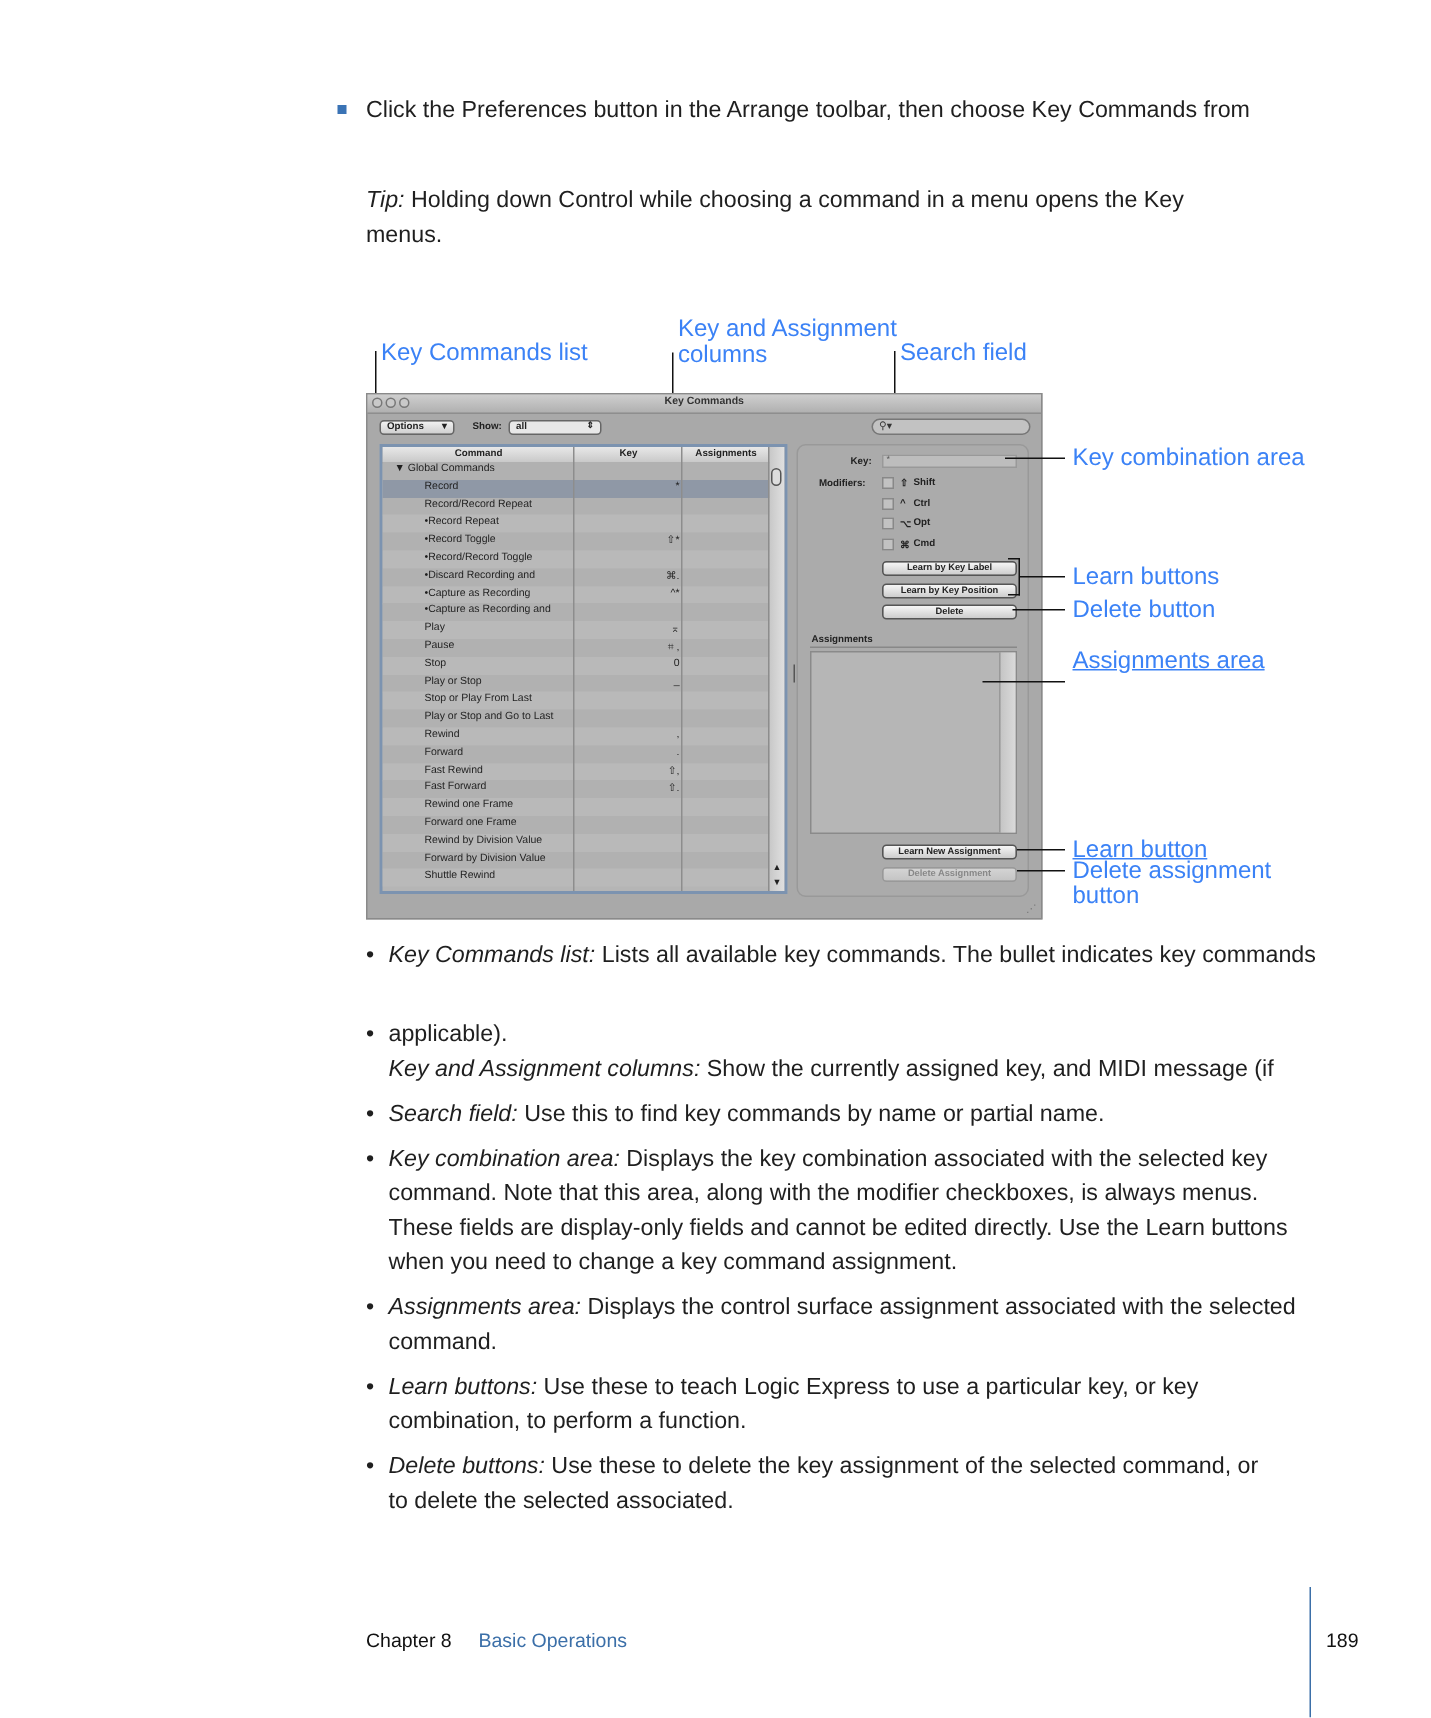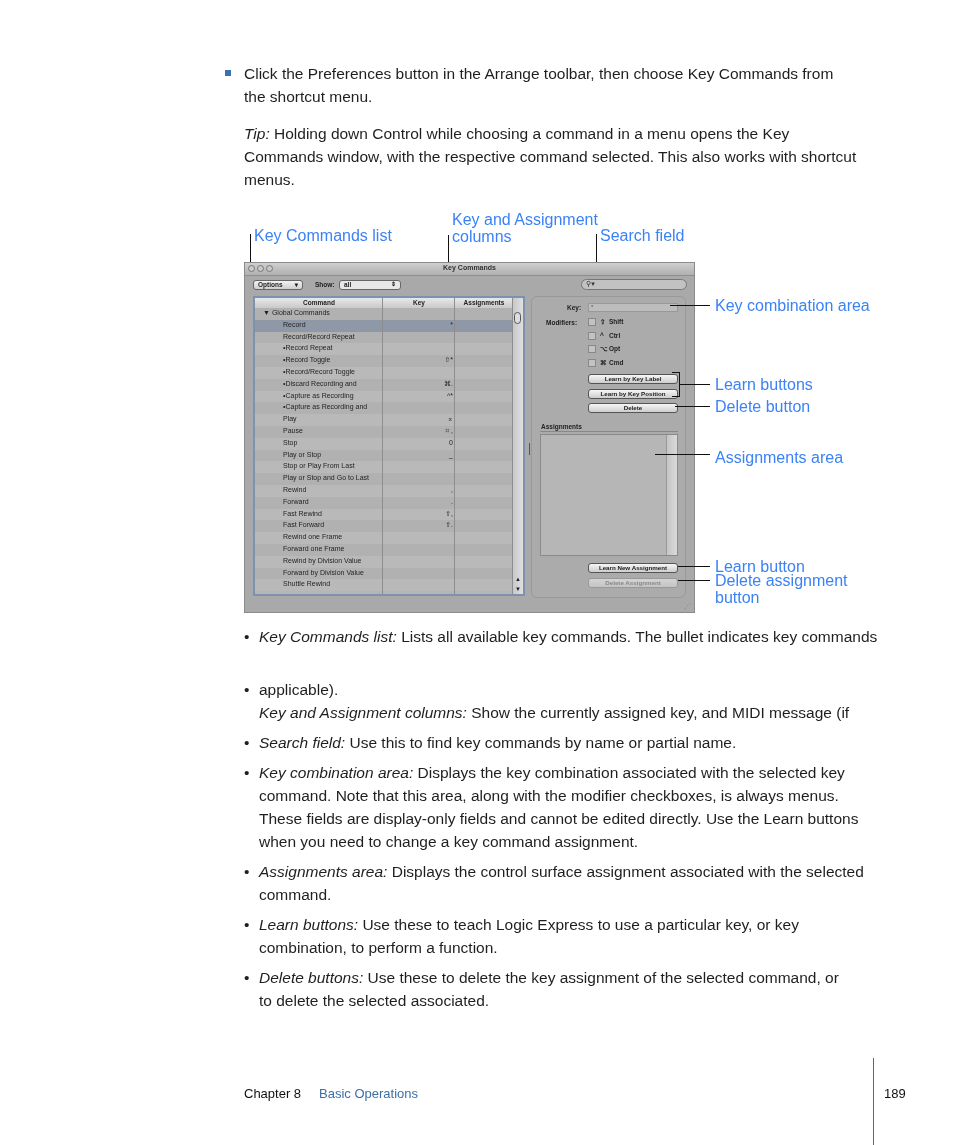--- a/index.html
+++ b/index.html
@@ -47,25 +47,23 @@
   .footer-title { position:absolute; left:319px; top:1086px; font-size:13px; color:#3b6fa8; }
   .footer-rule { position:absolute; left:873px; top:1058px; width:1px; height:87px; background:#3b6fa8; }
   .footer-page { position:absolute; left:884px; top:1086px; font-size:13px; color:#111; }
 </style>
 </head>
 <body>
 
 <div class="sq-bullet"></div>
 <div class="abs para" style="left:244px;top:62px;width:640px;">
   <div>Click the Preferences button in the Arrange toolbar, then choose Key Commands from</div>
-  <div>the shortcut menu.</div>
 </div>
 <div class="abs para" style="left:244px;top:122px;width:640px;">
   <div><span class="tip-em">Tip:</span><span> Holding down Control while choosing a command in a menu opens the Key</span></div>
-  <div>Commands window, with the respective command selected. This also works with shortcut</div>
   <div>menus.</div>
 </div>
 
 <div class="abs callout" style="left:254px;top:227px;text-align:center;">Key Commands list</div>
 <div class="line" style="left:250px;top:234px;width:1px;height:82px;"></div>
 <div class="line" style="left:250px;top:315px;width:8px;height:1px;"></div>
 
 <div class="abs callout" style="left:452px;top:211px;">
   <div>Key and Assignment</div>
   <div>columns</div>
@@ -266,24 +264,24 @@
 <div class="line" style="left:679px;top:372px;width:1px;height:25px;"></div>
 <div class="line" style="left:672px;top:372px;width:8px;height:1px;"></div>
 <div class="line" style="left:672px;top:396px;width:8px;height:1px;"></div>
 <div class="line" style="left:680px;top:384px;width:30px;height:1px;"></div>
 <div class="abs callout" style="left:715px;top:376px;">Learn buttons</div>
 
 <div class="line" style="left:675px;top:406px;width:35px;height:1px;"></div>
 <div class="abs callout" style="left:715px;top:398px;">Delete button</div>
 
 <div class="line" style="left:655px;top:454px;width:55px;height:1px;"></div>
-<div class="abs callout" style="left:715px;top:449px;">Assignments area</div>
+<div class="abs callout" style="left:715px;top:432px;text-decoration:underline;">Assignments area</div>
 
 <div class="line" style="left:678px;top:566px;width:32px;height:1px;"></div>
-<div class="abs callout" style="left:715px;top:558px;">Learn button</div>
+<div class="abs callout" style="left:715px;top:558px;text-decoration:underline;">Learn button</div>
 
 <div class="line" style="left:678px;top:580px;width:32px;height:1px;"></div>
 <div class="abs callout" style="left:715px;top:572px;">
   <div>Delete assignment</div>
   <div>button</div>
 </div>
 
 <div id="bullets">
     <div class="bullet-item" style="top: 625px;">
       <span class="dot">•</span>

